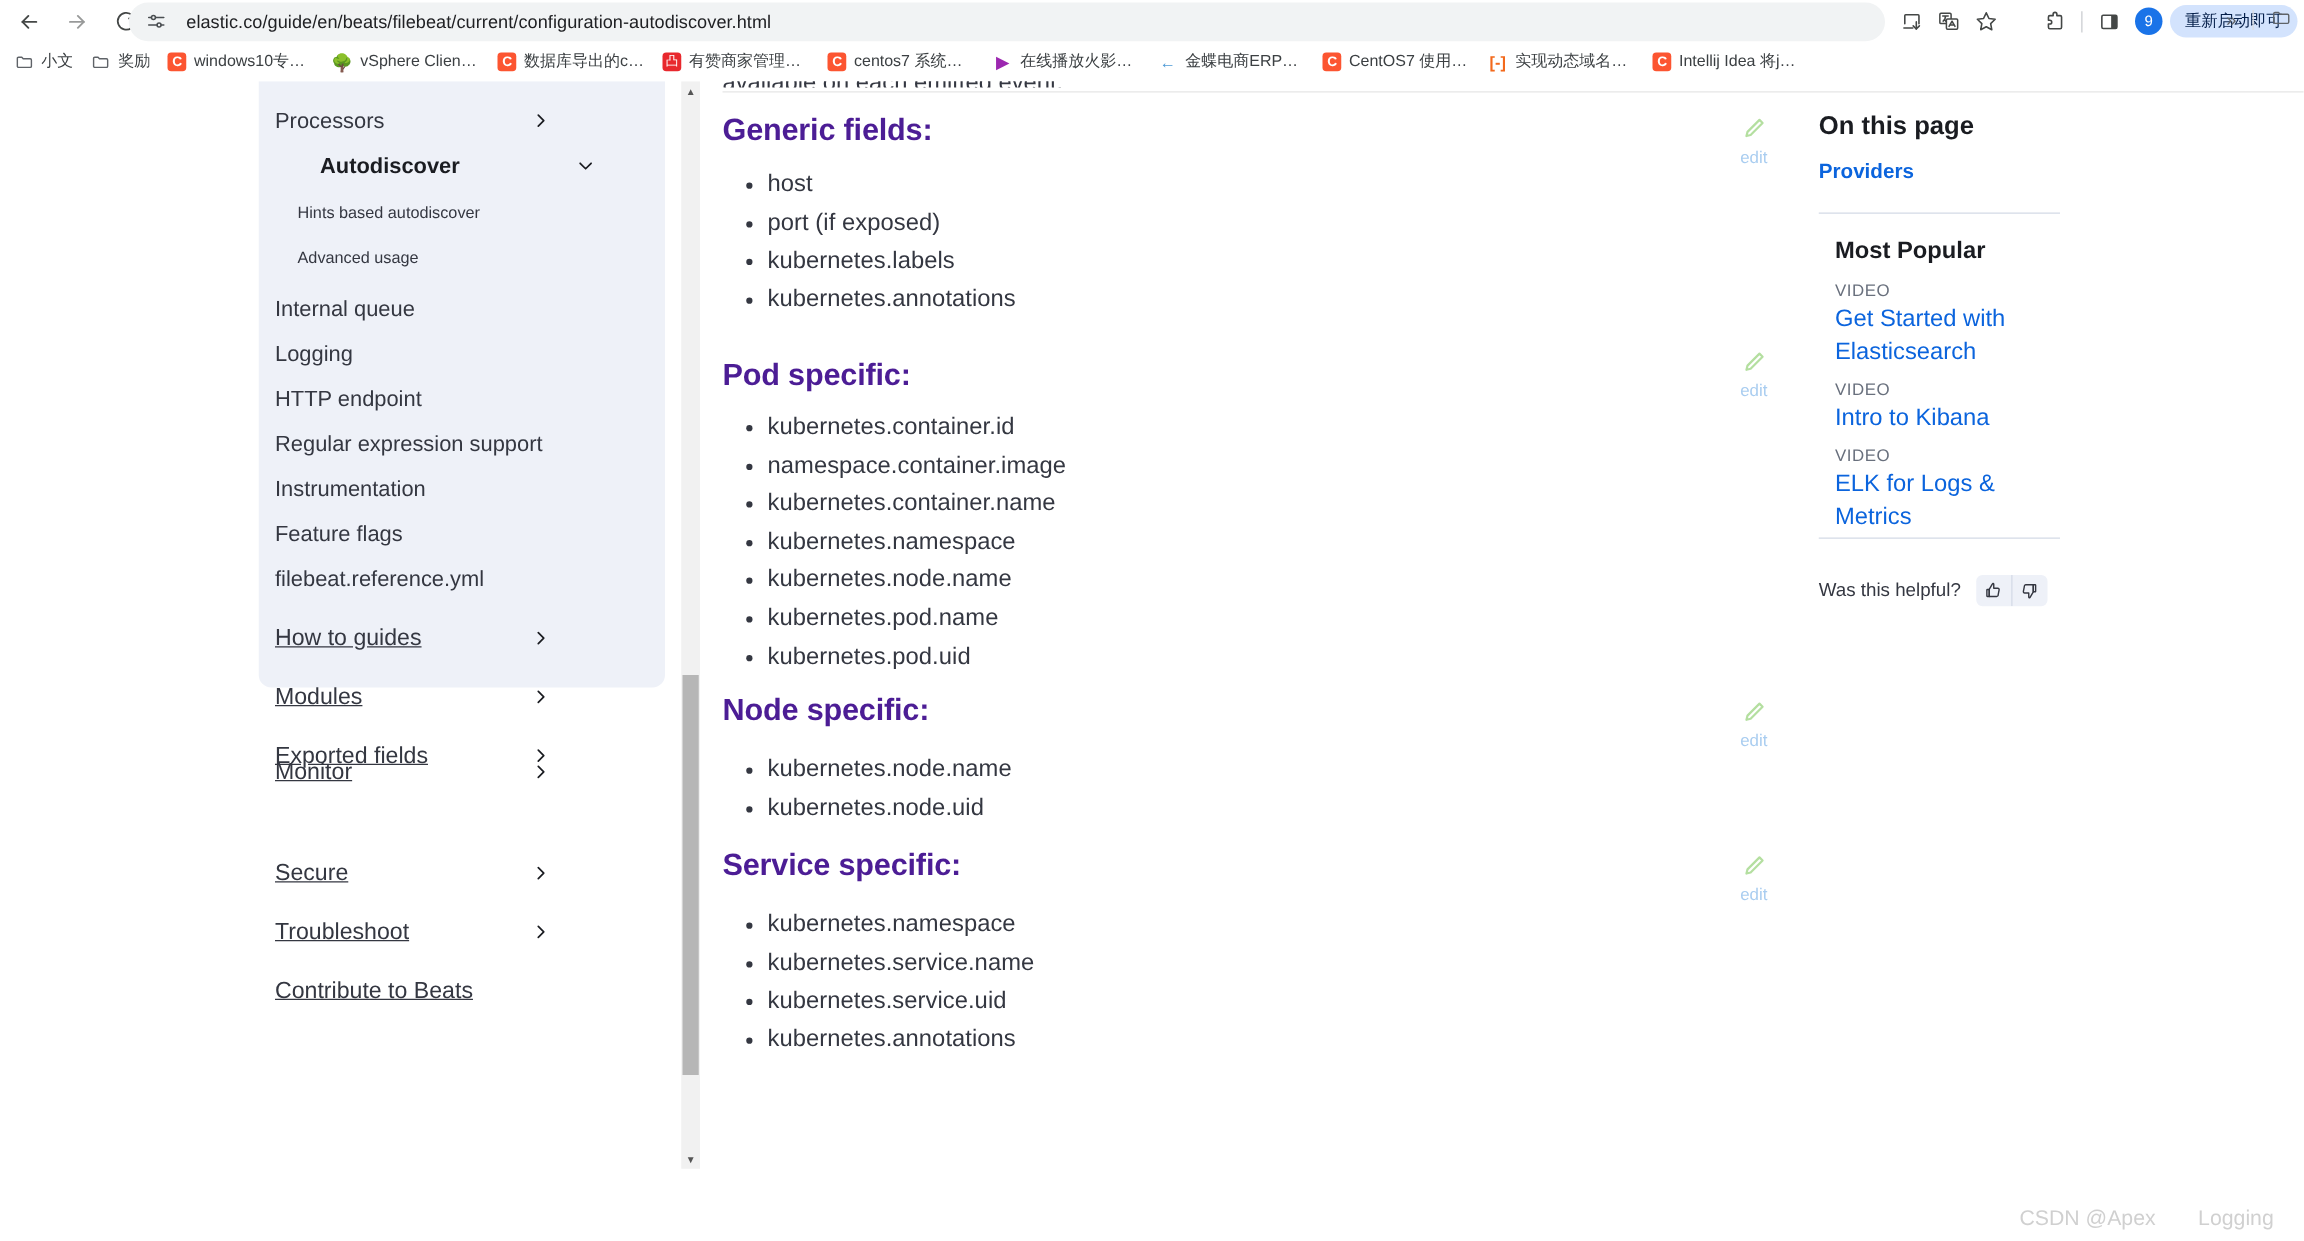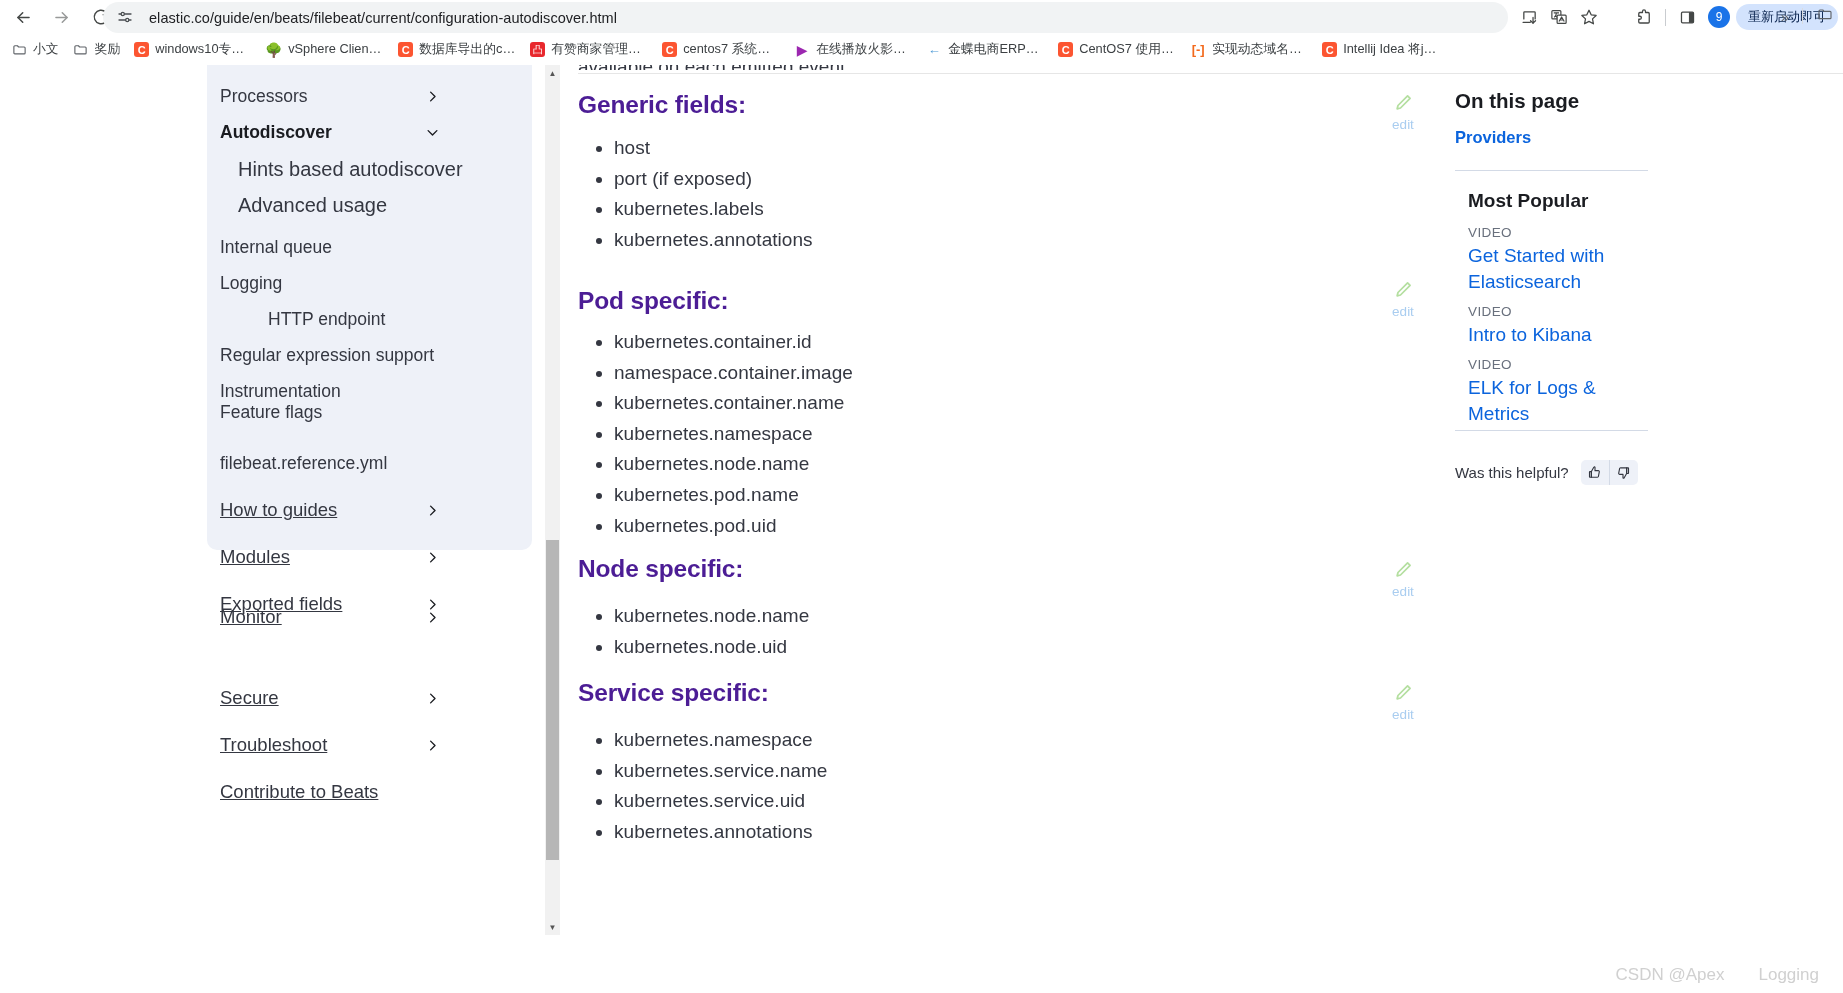--- a/index.html
+++ b/index.html
@@ -150,22 +150,22 @@
     position: absolute;
     left: 0; width: 552px;
     height: 42px;
     display: flex; align-items: center;
     font-size: 17.5px;
     color: #343741;
     padding-left: 220px;
     padding-right: 96px;
     white-space: nowrap;
   }
-  .nav-item.sub { padding-left: 238px; font-size: 20px; }
-  .nav-item.active { font-weight: bold; color: #1a1c21; }
+  .nav-item.sub { padding-left: 238px; font-size: 13px; }
+  .nav-item.active { font-weight: bold; color: #1a1c21; margin-left: 36px; }
   .nav-item.big { font-size: 18.5px; color: #343741; text-decoration: underline; }
   .nav-chevron {
     position: absolute; right: 112px;
     width: 16px; height: 16px;
     color: #1a1c21;
     display: flex; align-items: center; justify-content: center;
   }
 
   
   #nav-scrollbar {
@@ -466,30 +466,30 @@
         </div>
         <div class="nav-item sub" style="top: 119px;">
           <span>Advanced usage</span>
         </div>
         <div class="nav-item" style="top: 161px;">
           <span>Internal queue</span>
         </div>
         <div class="nav-item" style="top: 197px;">
           <span>Logging</span>
         </div>
-        <div class="nav-item" style="top: 233px; margin-left: 48px;">
+        <div class="nav-item" style="top: 233px;">
           <span>HTTP endpoint</span>
         </div>
         <div class="nav-item" style="top: 269px;">
           <span>Regular expression support</span>
         </div>
         <div class="nav-item" style="top: 305px;">
           <span>Instrumentation</span>
         </div>
-        <div class="nav-item" style="top: 326px; align-items: center;">
+        <div class="nav-item" style="top: 341px; align-items: center;">
           <span>Feature flags</span>
         </div>
         <div class="nav-item" style="top: 377px;">
           <span>filebeat.reference.yml</span>
         </div>
         <div class="nav-item big" style="top: 424px;">
           <span>How to guides</span>
           <span class="nav-chevron">
             <svg width="15" height="15" viewBox="0 0 24 24" fill="none" stroke="currentColor" stroke-width="2.2" stroke-linecap="round" stroke-linejoin="round">
               <polyline points="9 5 16 12 9 19"></polyline>

